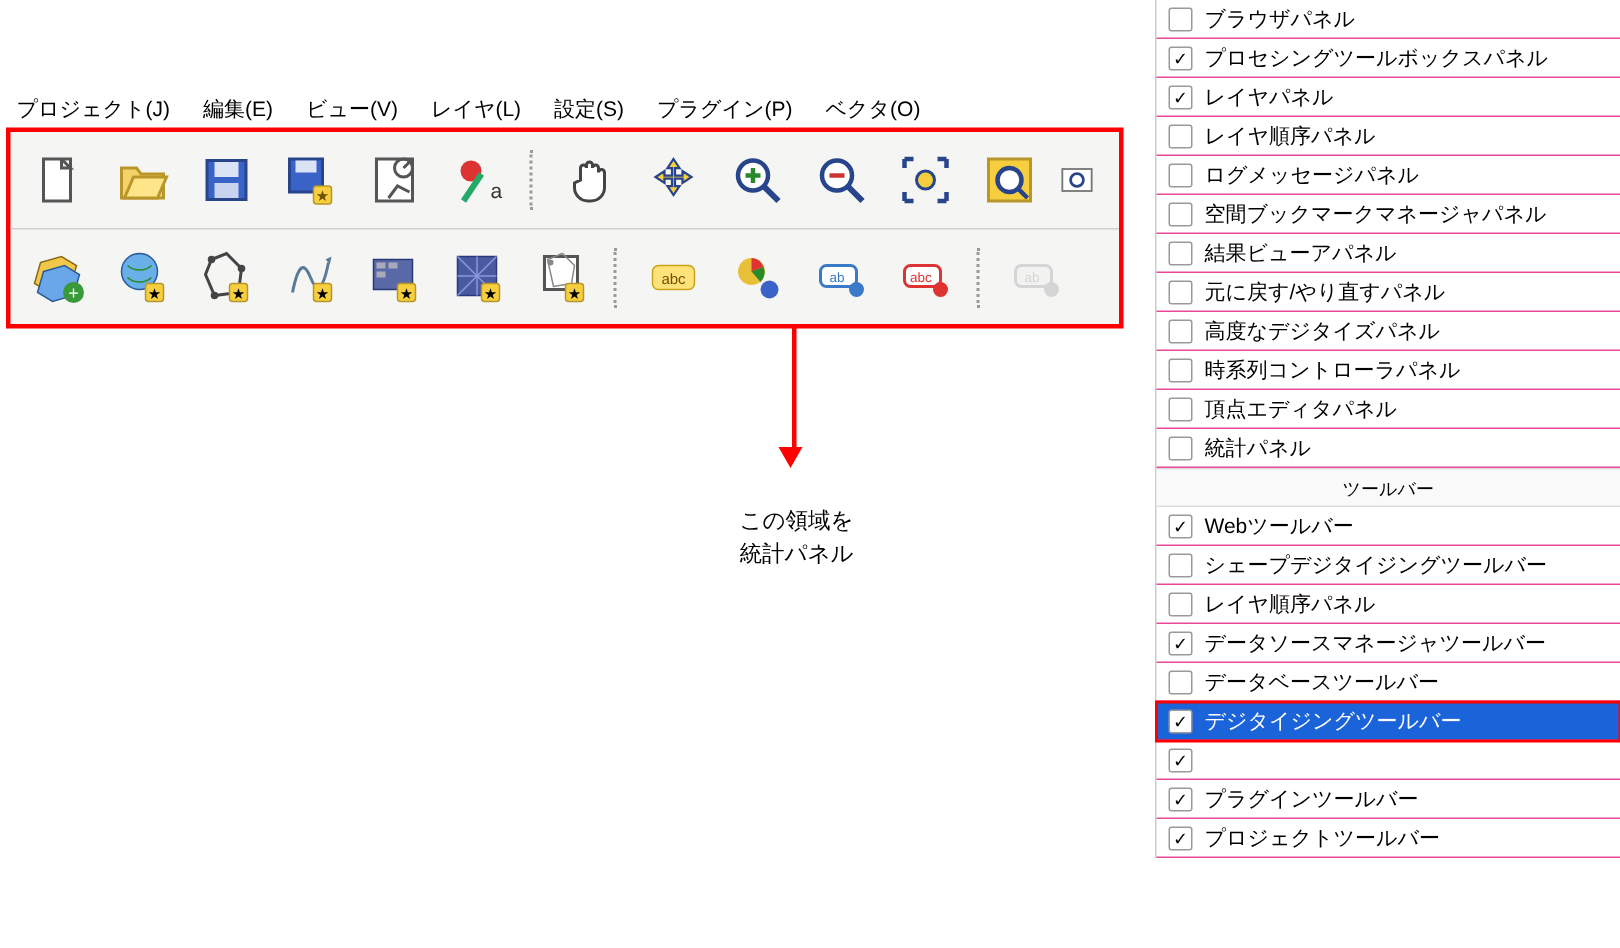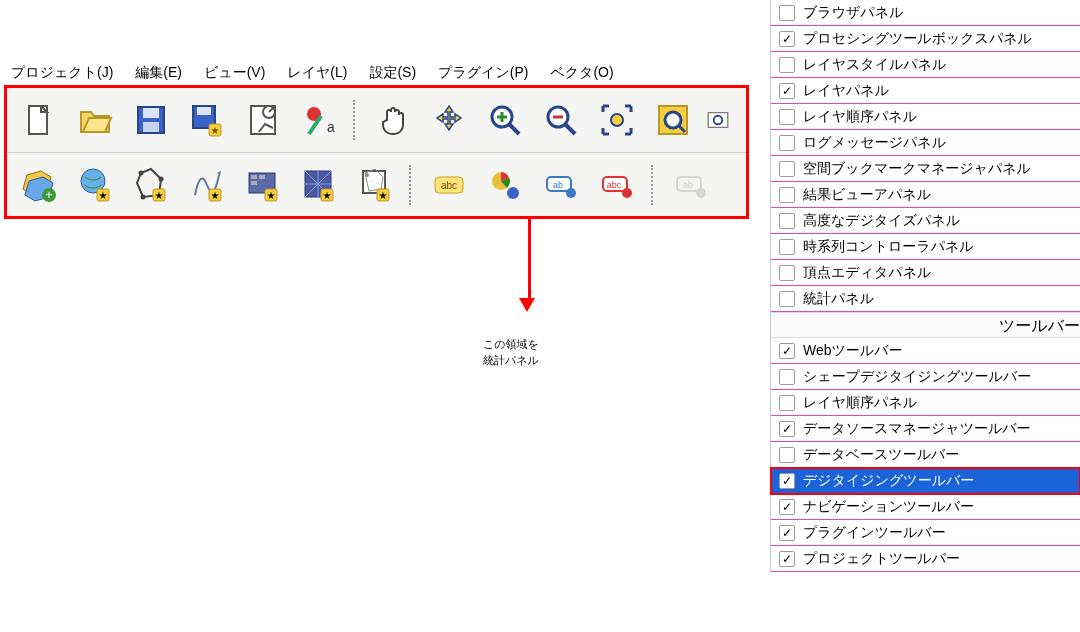--- a/index.html
+++ b/index.html
@@ -8,29 +8,29 @@
 .menubar span{letter-spacing:0;}
 .toolbars-wrap{position:absolute;left:4px;top:85px;width:745px;border:3px solid #f00;background:#f5f6f4;}
 .row{display:flex;align-items:center;height:64px;padding:0 4px;}
 .row+.row{border-top:1px solid #d0d0d0;}
 .sep{width:6px;height:40px;margin:0 6px;border-left:2px dotted #999;}
 .tb-btn{width:44px;height:44px;margin:0 6px;display:flex;align-items:center;justify-content:center;border-radius:3px;}
 .tb-btn svg{width:36px;height:36px;}
 .arrow-box{position:absolute;left:525px;top:218px;width:8px;height:90px;}
 .arrow-line{width:3px;height:80px;background:#f00;margin:0 auto;}
 .arrow-head{width:0;height:0;border-left:8px solid transparent;border-right:8px solid transparent;border-top:14px solid #f00;margin-left:-6px;}
-.annot{position:absolute;left:483px;top:337px;font-size:11px;line-height:1.45;text-align:center;}
+.annot{position:absolute;left:493px;top:337px;font-size:15px;line-height:1.45;text-align:center;}
 .ctxmenu{position:absolute;right:0;top:0;width:310px;background:#fff;border-left:1px solid #ccc;}
 .ctx-item{display:flex;align-items:center;height:26px;padding-left:8px;border-bottom:1px solid #ec4899;font-size:14px;}
 .ctx-item.selected{background:#1a63d9;color:#fff;}
 .ctx-item.hl{outline:2px solid #f00;outline-offset:-1px;text-align:right;}
 .chk{width:16px;height:16px;border:1px solid #9a9a9a;border-radius:2px;margin-right:8px;background:#fff;display:flex;align-items:center;justify-content:center;font-size:12px;color:#000;flex:0 0 16px;}
 .ctx-item.selected .chk{background:#fff;}
 .chk.on::after{content:"✓";line-height:1;}
-.ctx-header{height:26px;border-bottom:1px solid #ddd;border-top:1px solid #ddd;text-align:right;line-height:26px;font-size:16px;background:#fafafa;}
+.ctx-header{height:26px;border-bottom:1px solid #ddd;border-top:1px solid #ddd;text-align:center;line-height:26px;font-size:12px;background:#fafafa;}
 </style>
 </head>
 <body>
 
 <div class="menubar">
   <span>プロジェクト(J)</span>
   <span>編集(E)</span>
   <span>ビュー(V)</span>
   <span>レイヤ(L)</span>
   <span>設定(S)</span>
@@ -247,42 +247,42 @@
   <div id="panels-list">
       <div class="ctx-item">
         <span class="chk"></span>
         <span>ブラウザパネル</span>
       </div>
       <div class="ctx-item">
         <span class="chk on"></span>
         <span>プロセシングツールボックスパネル</span>
       </div>
       <div class="ctx-item">
-        <span class="chk"></span>
-        <span>レイヤスタイルパネル</span>
-      </div>
-      <div class="ctx-item">
         <span class="chk on"></span>
         <span>レイヤパネル</span>
       </div>
       <div class="ctx-item">
         <span class="chk"></span>
         <span>レイヤ順序パネル</span>
       </div>
       <div class="ctx-item">
         <span class="chk"></span>
         <span>ログメッセージパネル</span>
       </div>
       <div class="ctx-item">
         <span class="chk"></span>
         <span>空間ブックマークマネージャパネル</span>
       </div>
       <div class="ctx-item">
         <span class="chk"></span>
         <span>結果ビューアパネル</span>
+      </div>
+      <div class="ctx-item">
+        <span class="chk"></span>
+        <span>元に戻す/やり直すパネル</span>
       </div>
       <div class="ctx-item">
         <span class="chk"></span>
         <span>高度なデジタイズパネル</span>
       </div>
       <div class="ctx-item">
         <span class="chk"></span>
         <span>時系列コントローラパネル</span>
       </div>
       <div class="ctx-item">
@@ -315,21 +315,20 @@
       <div class="ctx-item">
         <span class="chk"></span>
         <span>データベースツールバー</span>
       </div>
       <div class="ctx-item selected hl">
         <span class="chk on"></span>
         <span>デジタイジングツールバー</span>
       </div>
       <div class="ctx-item">
         <span class="chk on"></span>
-        <span>ナビゲーションツールバー</span>
       </div>
       <div class="ctx-item">
         <span class="chk on"></span>
         <span>プラグインツールバー</span>
       </div>
       <div class="ctx-item">
         <span class="chk on"></span>
         <span>プロジェクトツールバー</span>
       </div>
     </div>

